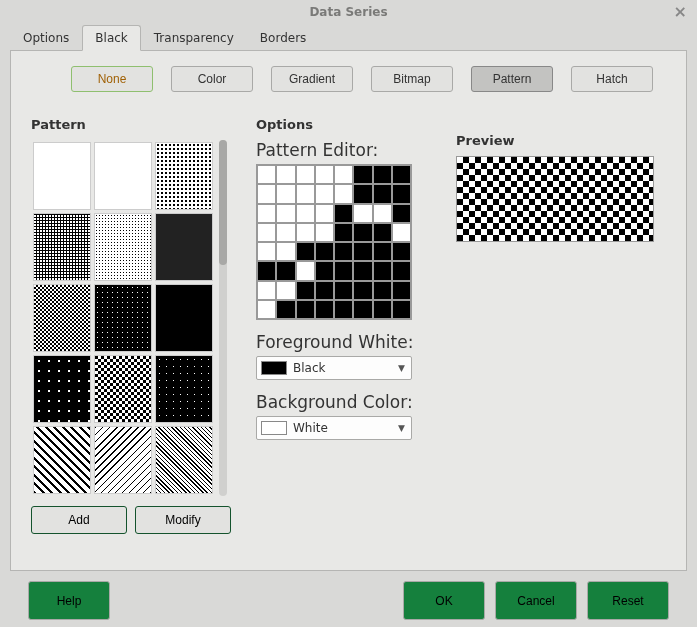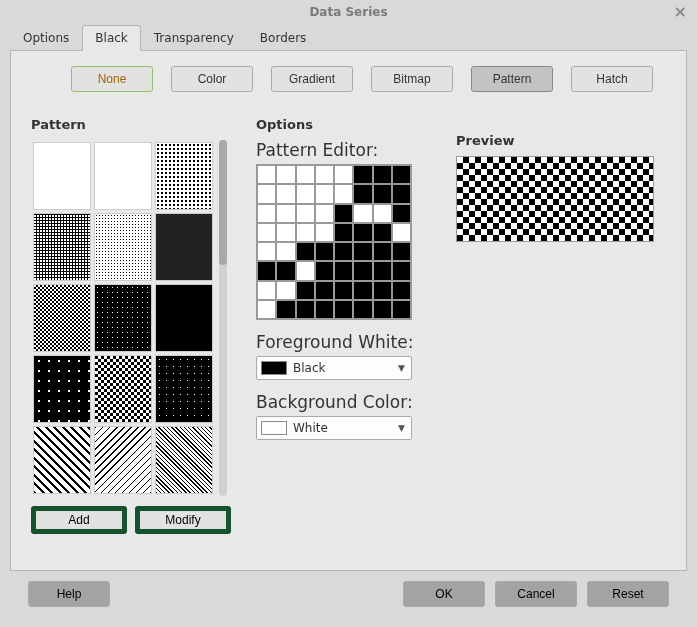--- a/index.html
+++ b/index.html
@@ -129,21 +129,21 @@
     border-radius: 4px;
   }
   .btn-row {
     display: flex;
     gap: 8px;
     margin-top: 10px;
   }
   .std-btn {
     flex: 1;
     height: 28px;
-    border: 5px solid #14532d;
+    border: 1px solid #14532d;
     background: #e2e2e0;
     border-radius: 3px;
     cursor: pointer;
     font-size: 12px;
   }
   .label {
     font-size: 17px;
     margin-top: 4px;
     margin-bottom: 4px;
   }
@@ -199,23 +199,23 @@
     background-position: 0 0, 0 6px, 6px -6px, -6px 0;
   }
   .footer {
     display: flex;
     padding: 10px 18px 14px 18px;
     gap: 10px;
   }
   .footer .spacer { flex: 1; }
   .footer button {
     width: 82px;
-    height: 26px;
+    height: 39px;
     border: 1px solid #a9a9a7;
-    background: #a3a3a3;
+    background: #15803d;
     border-radius: 3px;
     cursor: pointer;
     font-size: 12px;
   }
   
   .p-dots-sparse { background-image: radial-gradient(#000 0.5px, #fff 0.5px); background-size: 10px 10px; }
   .p-dots-med    { background-image: radial-gradient(#000 0.7px, #fff 0.7px); background-size: 6px 6px; }
   .p-dots-dense  { background-image: radial-gradient(#000 1px, #fff 1px); background-size: 4px 4px; }
   .p-grid-light  { background: repeating-linear-gradient(0deg,#fff,#fff 2px,#000 2px,#000 3px), repeating-linear-gradient(90deg,#fff,#fff 2px,#000 2px,#000 3px); background-blend-mode: multiply;}
   .p-grid-med    { background-image: radial-gradient(#000 1px, #fff 1px); background-size: 3px 3px; }

